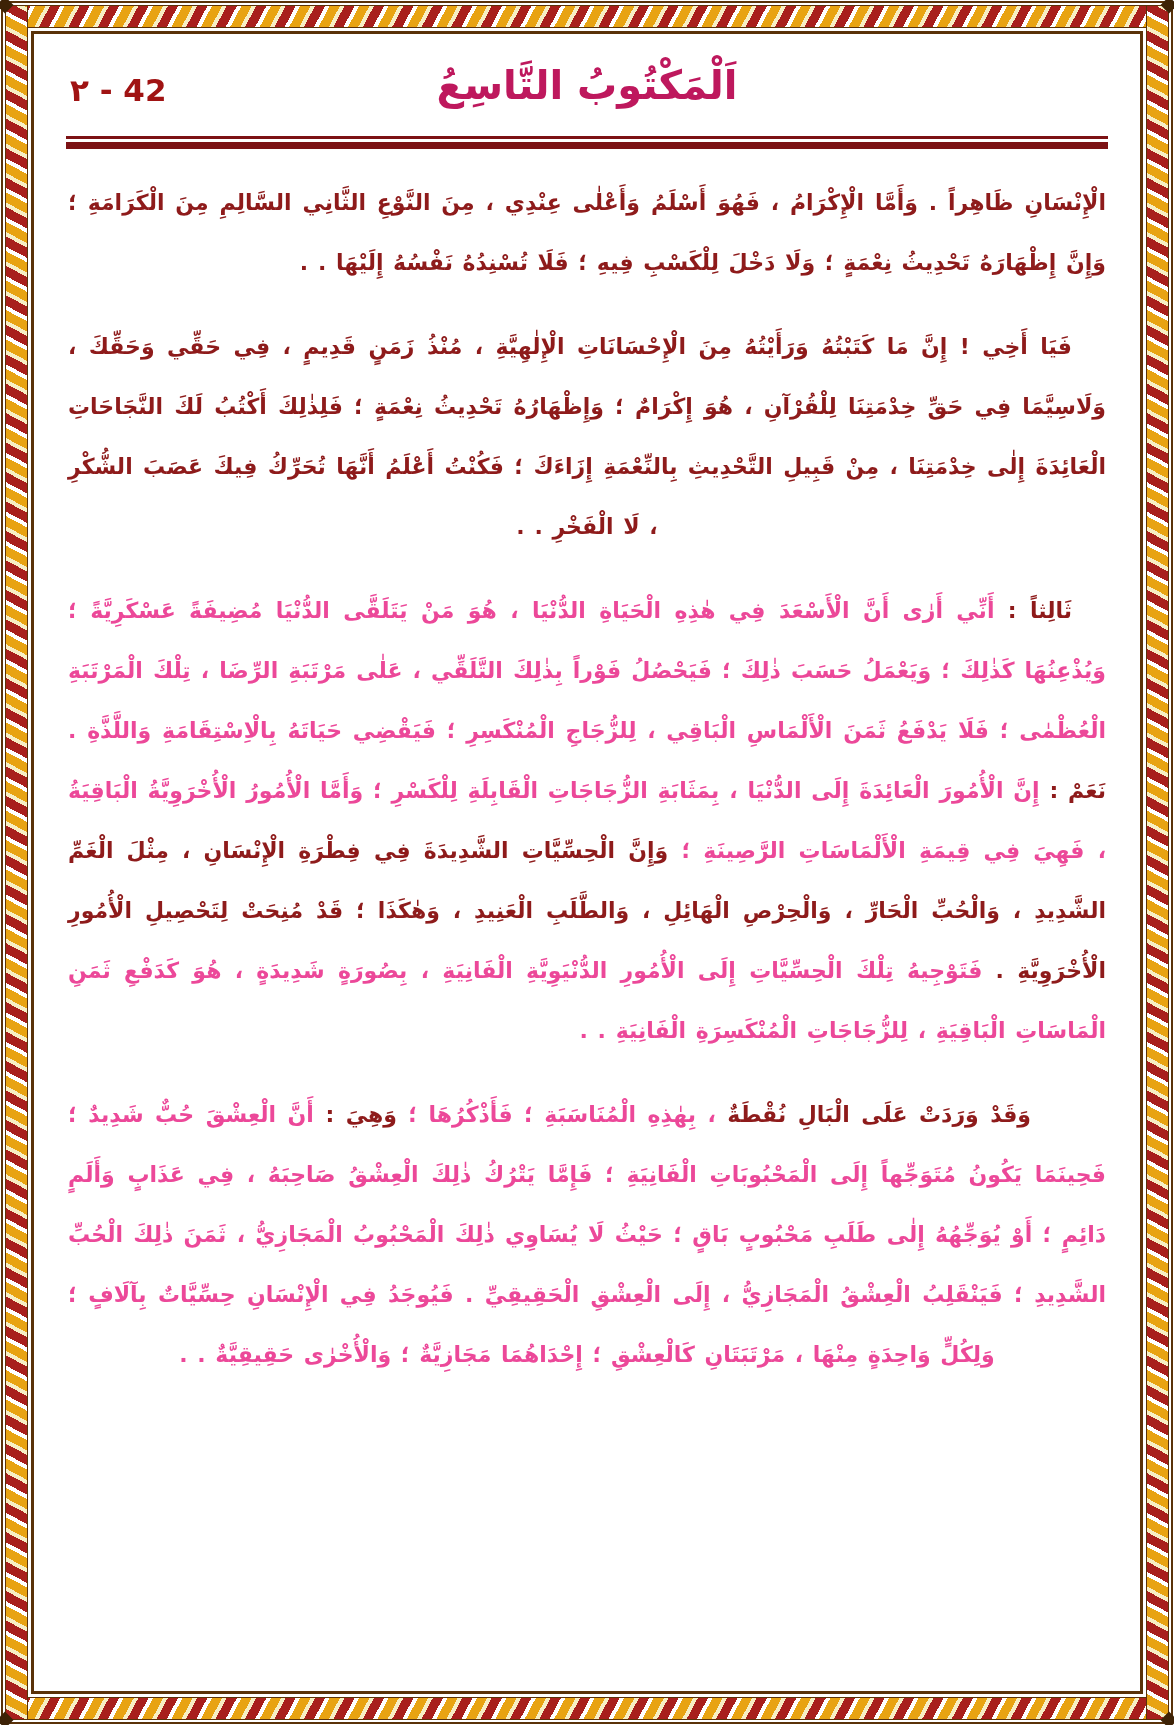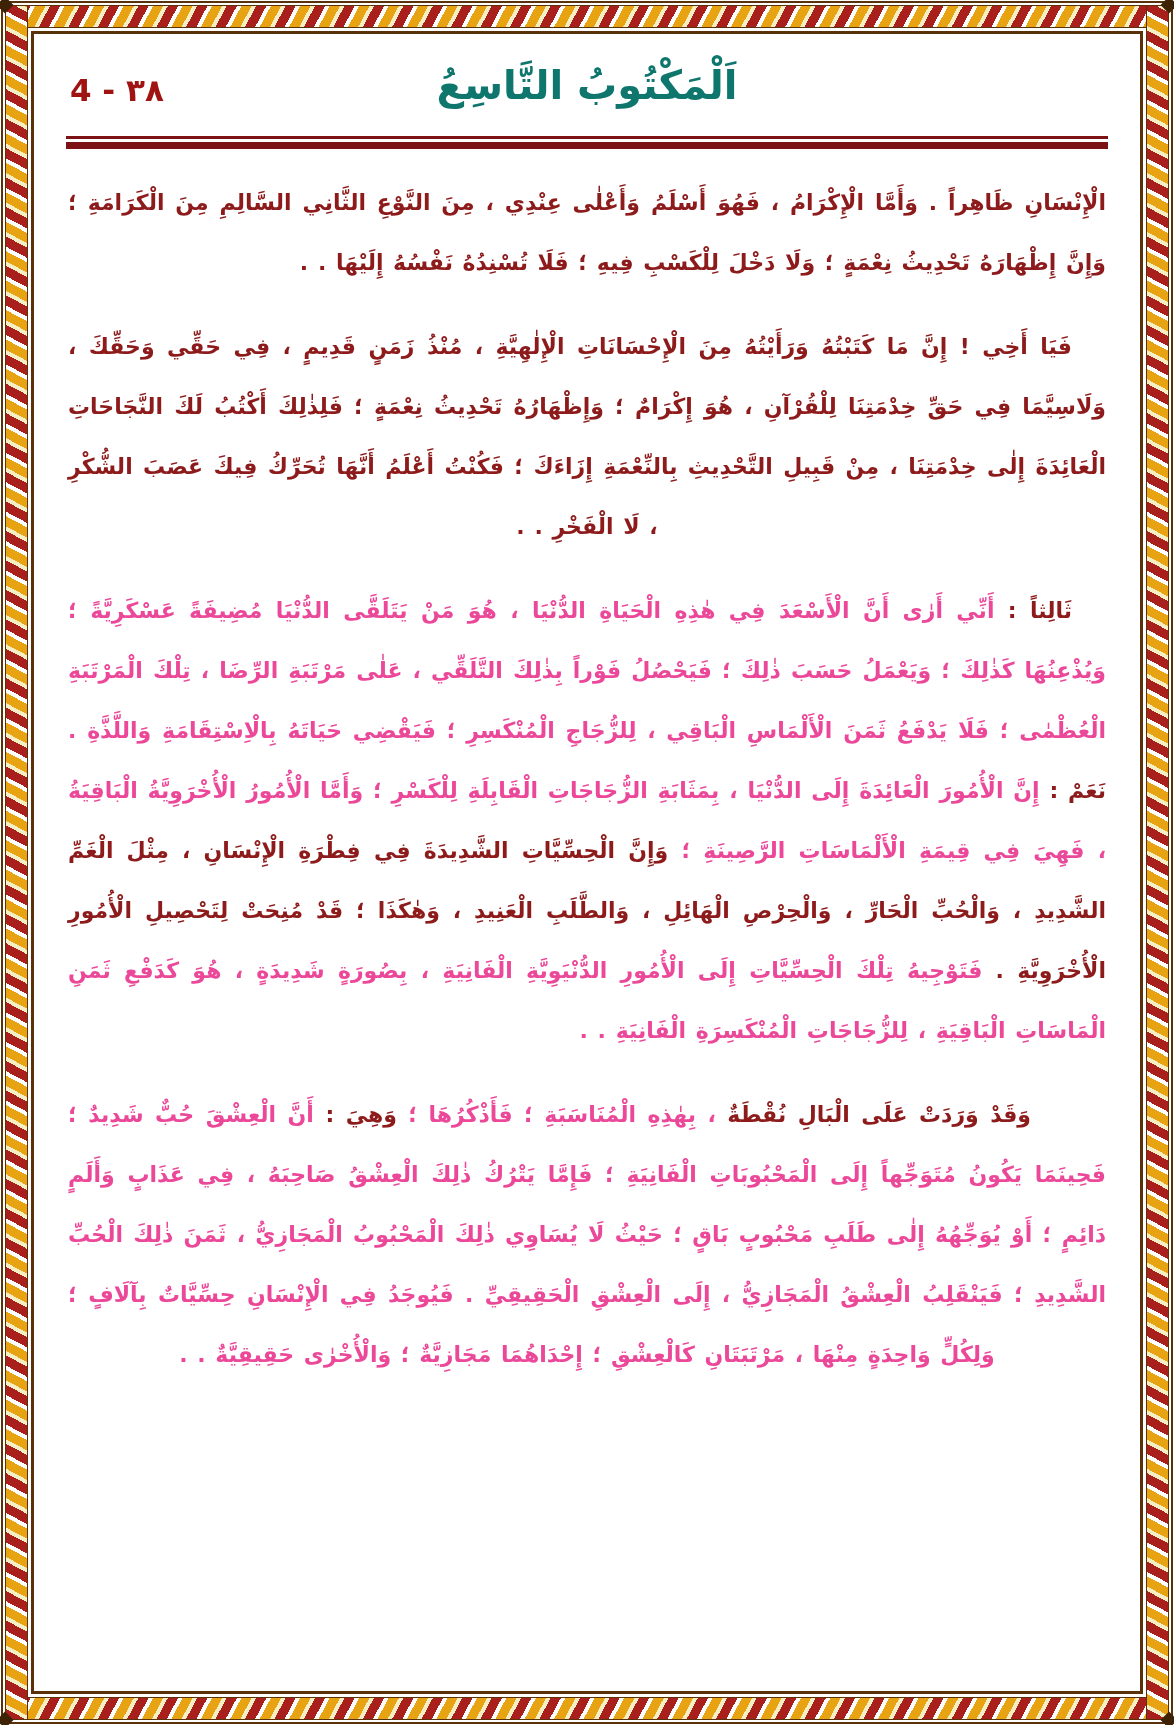--- a/index.html
+++ b/index.html
@@ -58,21 +58,21 @@
   .header { position: relative; height: 74px; }
   .page-number {
     position: absolute; left: 6px; top: 14px;
     direction: ltr;
     color: #a01313; font-weight: bold; font-size: 31px;
     letter-spacing: 2px;
   }
   .page-title {
     position: absolute; left: 0; right: 0; top: 4px;
     text-align: center;
-    color: #0f766e; font-weight: bold; font-size: 40px;
+    color: #be185d; font-weight: bold; font-size: 40px;
   }
   .header-rule {
     height: 13px;
     border-top: 3px solid #7c1214;
     border-bottom: 7px solid #7c1214;
     margin: 4px 2px 24px 2px;
   }
 
   .body-text { padding: 0 4px; }
   p.para {
@@ -101,21 +101,21 @@
   <div class="corner-spike spike-tl"></div>
   <div class="corner-spike spike-tr"></div>
   <div class="corner-spike spike-bl"></div>
   <div class="corner-spike spike-br"></div>
 </div>
 <div class="inner-line"></div>
 
 <div class="content">
 
   <div class="header">
-    <div class="page-number">4 - ٣٨</div>
+    <div class="page-number">٢ - 42</div>
     <div class="page-title">اَلْمَكْتُوبُ التَّاسِعُ</div>
   </div>
 
   <div class="header-rule"></div>
 
   <div class="body-text">
 
     <p class="para"><span class="red">الْإِنْسَانِ ظَاهِراً . وَأَمَّا الْإِكْرَامُ ، فَهُوَ أَسْلَمُ وَأَعْلٰى عِنْدِي ، مِنَ النَّوْعِ الثَّانِي السَّالِمِ مِنَ الْكَرَامَةِ ؛ وَإِنَّ إِظْهَارَهُ تَحْدِيثُ نِعْمَةٍ ؛ وَلَا دَخْلَ لِلْكَسْبِ فِيهِ ؛ فَلَا تُسْنِدُهُ نَفْسُهُ إِلَيْهَا . .</span></p>
 
     <p class="para indent-sm last-center"><span class="red">فَيَا أَخِي ! إِنَّ مَا كَتَبْتُهُ وَرَأَيْتُهُ مِنَ الْإِحْسَانَاتِ الْإِلٰهِيَّةِ ، مُنْذُ زَمَنٍ قَدِيمٍ ، فِي حَقِّي وَحَقِّكَ ، وَلَاسِيَّمَا فِي حَقِّ خِدْمَتِنَا لِلْقُرْآنِ ، هُوَ إِكْرَامٌ ؛ وَإِظْهَارُهُ تَحْدِيثُ نِعْمَةٍ ؛ فَلِذٰلِكَ أَكْتُبُ لَكَ النَّجَاحَاتِ الْعَائِدَةَ إِلٰى خِدْمَتِنَا ، مِنْ قَبِيلِ التَّحْدِيثِ بِالنِّعْمَةِ إِزَاءَكَ ؛ فَكُنْتُ أَعْلَمُ أَنَّهَا تُحَرِّكُ فِيكَ عَصَبَ الشُّكْرِ ، لَا الْفَخْرِ . .</span></p>

